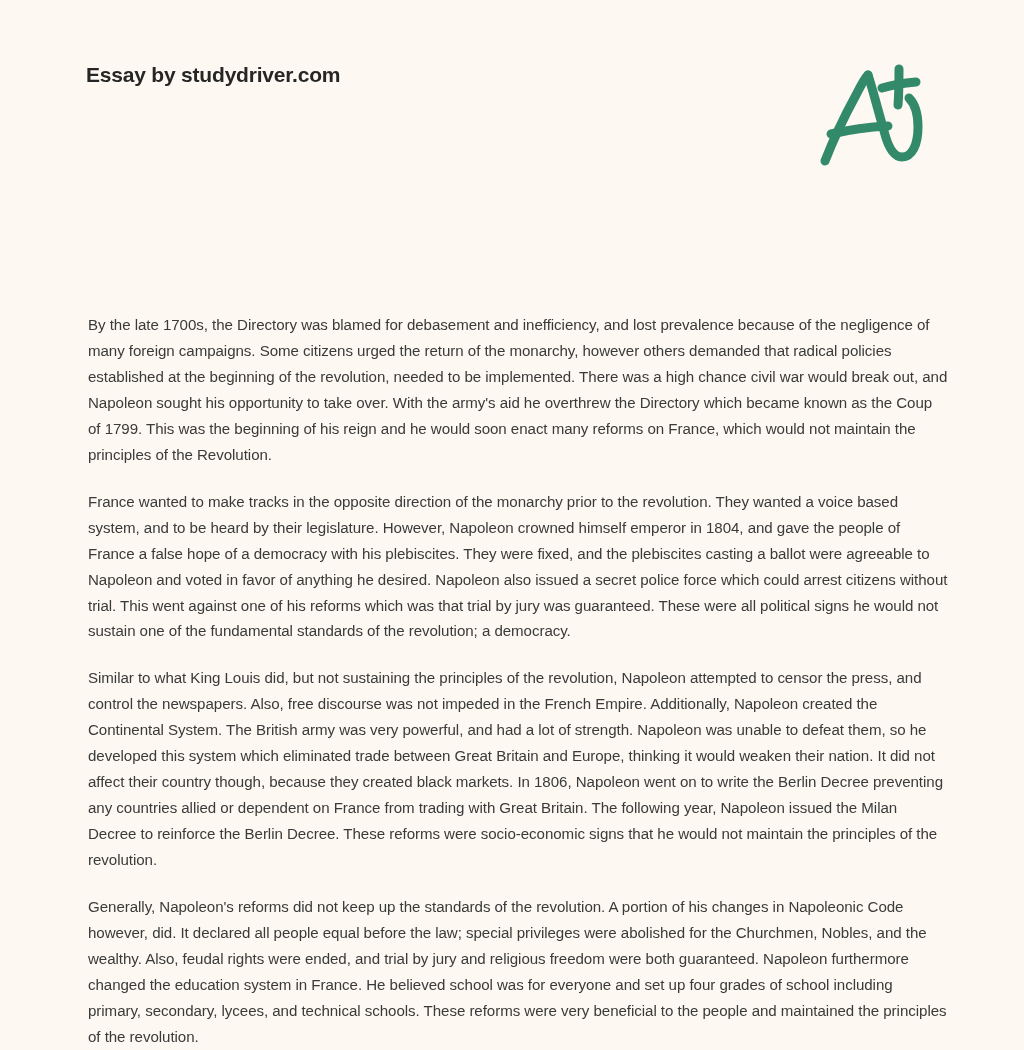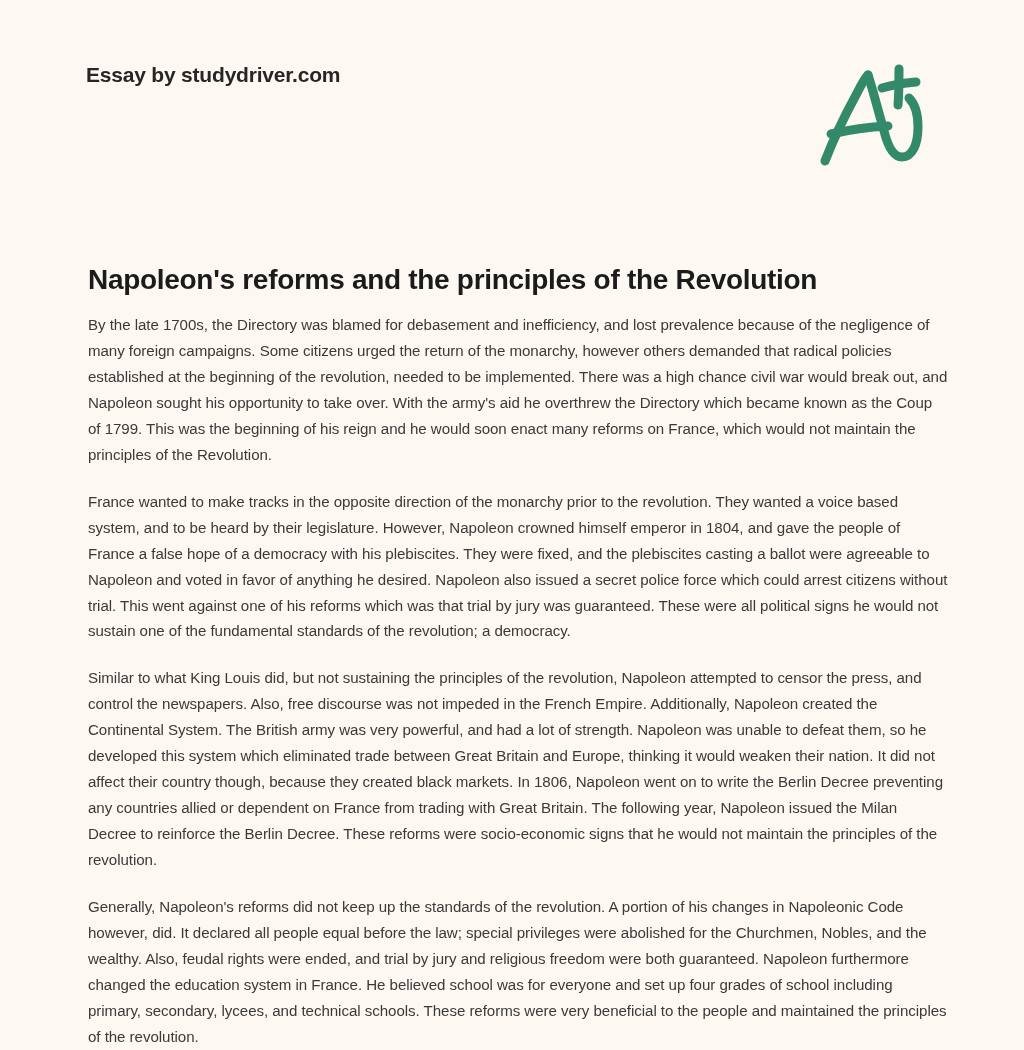--- a/index.html
+++ b/index.html
@@ -130,21 +130,20 @@
 
           <path d="M76 33 C 86 30, 99 28, 110 27" stroke-width="9"></path>
 
           <path d="M93 14 C 93 25, 93 38, 92 50" stroke-width="9"></path>
         </g>
       </svg>
     </div>
 
   </div>
 
-  <h1 class="title">Napoleon's reforms and the principles of the Revolution</h1>
 
   <div class="article">
     <p>By the late 1700s, the Directory was blamed for debasement and inefficiency, and lost prevalence because of the negligence of many foreign campaigns. Some citizens urged the return of the monarchy, however others demanded that radical policies established at the beginning of the revolution, needed to be implemented. There was a high chance civil war would break out, and Napoleon sought his opportunity to take over. With the army's aid he overthrew the Directory which became known as the Coup of 1799. This was the beginning of his reign and he would soon enact many reforms on France, which would not maintain the principles of the Revolution.</p>
     <p>France wanted to make tracks in the opposite direction of the monarchy prior to the revolution. They wanted a voice based system, and to be heard by their legislature. However, Napoleon crowned himself emperor in 1804, and gave the people of France a false hope of a democracy with his plebiscites. They were fixed, and the plebiscites casting a ballot were agreeable to Napoleon and voted in favor of anything he desired. Napoleon also issued a secret police force which could arrest citizens without trial. This went against one of his reforms which was that trial by jury was guaranteed. These were all political signs he would not sustain one of the fundamental standards of the revolution; a democracy.</p>
     <p>Similar to what King Louis did, but not sustaining the principles of the revolution, Napoleon attempted to censor the press, and control the newspapers. Also, free discourse was not impeded in the French Empire. Additionally, Napoleon created the Continental System. The British army was very powerful, and had a lot of strength. Napoleon was unable to defeat them, so he developed this system which eliminated trade between Great Britain and Europe, thinking it would weaken their nation. It did not affect their country though, because they created black markets. In 1806, Napoleon went on to write the Berlin Decree preventing any countries allied or dependent on France from trading with Great Britain. The following year, Napoleon issued the Milan Decree to reinforce the Berlin Decree. These reforms were socio-economic signs that he would not maintain the principles of the revolution.</p>
     <p>Generally, Napoleon's reforms did not keep up the standards of the revolution. A portion of his changes in Napoleonic Code however, did. It declared all people equal before the law; special privileges were abolished for the Churchmen, Nobles, and the wealthy. Also, feudal rights were ended, and trial by jury and religious freedom were both guaranteed. Napoleon furthermore changed the education system in France. He believed school was for everyone and set up four grades of school including primary, secondary, lycees, and technical schools. These reforms were very beneficial to the people and maintained the principles of the revolution.</p>
   </div>
 
 </div>
 

